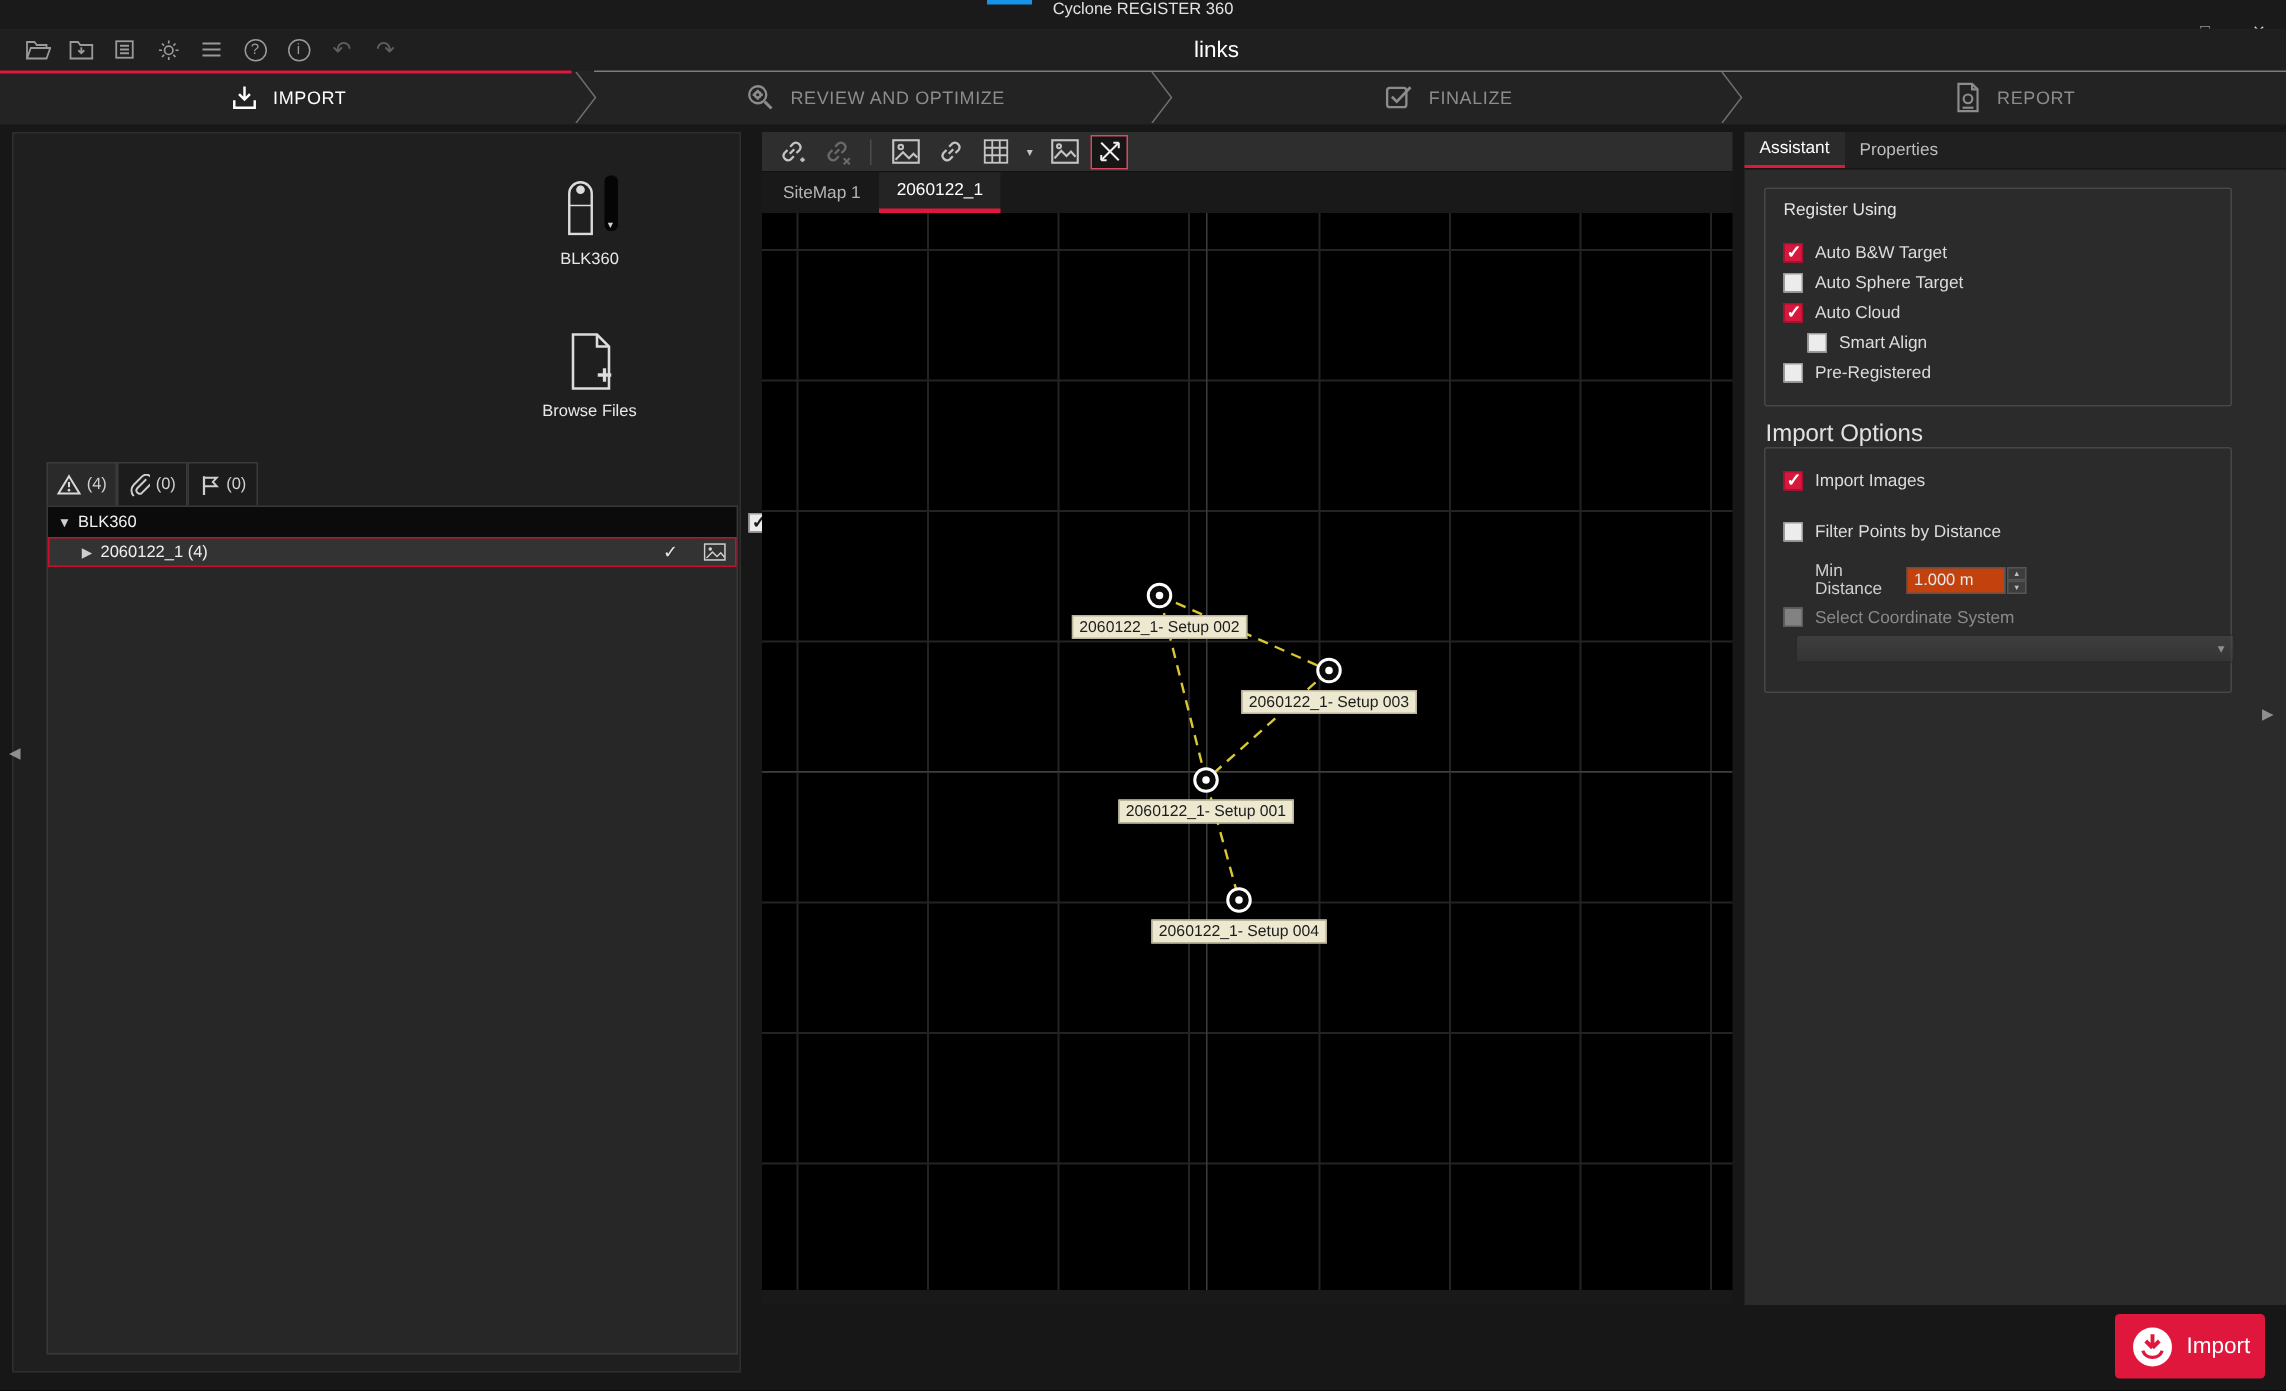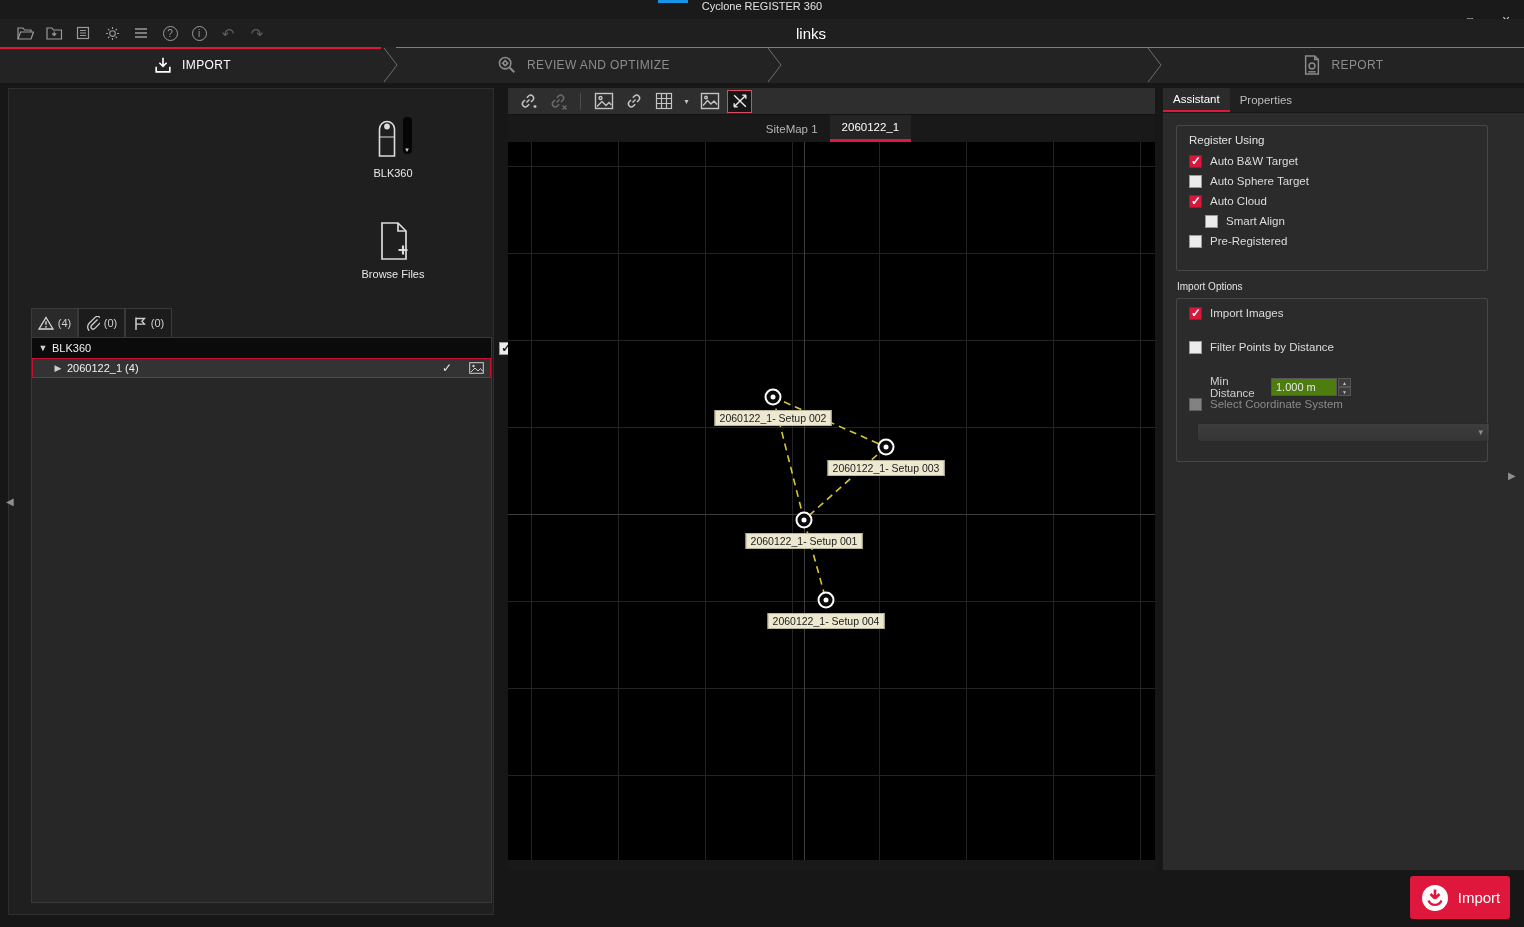--- a/index.html
+++ b/index.html
@@ -71,21 +71,21 @@
 
   
   .center-panel { position:absolute; left:508px; top:88px; width:647px; height:782px; background:#191919; }
   .center-toolbar { height:27px; background:#2e2e2e; border-bottom:1px solid #121212; display:flex; align-items:center; padding:0 7px; gap:5px; }
   .tbtn { width:25px; height:23px; display:flex; align-items:center; justify-content:center; }
   .tbtn.dim { opacity:.4; }
   .tbtn.active-tool { border:1px solid #d84a62; background:#161616; }
   .tbtn-caret { width:11px; height:23px; display:flex; align-items:center; justify-content:center; color:#c4c4c4; font-size:8px; }
   .tbtn-caret::after { content:"▾"; }
   .tsep { width:1px; height:17px; background:#4c4c4c; margin:0 5px; }
-  .center-tabs { height:27px; background:#191919; display:flex; align-items:stretch; padding-left:2px;justify-content:center; }
+  .center-tabs { height:27px; background:#191919; display:flex; align-items:stretch; padding-left:2px; }
   .ctab { padding:0 12px; display:flex; align-items:center; font-size:11.5px; color:#b5b5b5; }
   .ctab.active { color:#fff; background:#242424; border-bottom:3px solid #e0173d; }
   .map-canvas { position:relative; width:647px; height:718px; background-color:#000;
     background-image:
       linear-gradient(to right, #232323 1px, transparent 1px),
       linear-gradient(to bottom, #232323 1px, transparent 1px);
     background-size:87px 87px; background-position:23px 24px; overflow:hidden; }
   .axis-v { position:absolute; left:296px; top:0; width:1px; height:100%; background:#3d3d3d; }
   .axis-h { position:absolute; top:372px; left:0; height:1px; width:100%; background:#3d3d3d; }
   #map-links { position:absolute; left:0; top:0; width:100%; height:100%; }
@@ -94,27 +94,27 @@
   .setup-label { position:absolute; transform:translateX(-50%); background:#ede8d0; color:#1c1c1c; font-size:10.5px; padding:1px 4px; white-space:nowrap; border:1px solid #b9b49a; }
 
   
   .right-panel { position:absolute; left:1163px; top:88px; width:401px; height:782px; background:#2b2b2b; }
   .rp-tabs { height:25px; background:#202020; display:flex; align-items:stretch; border-bottom:1px solid #171717; }
   .rtab { padding:0 10px; display:flex; align-items:center; font-size:11.5px; color:#bdbdbd; }
   .rtab.active { color:#fff; background:#2b2b2b; border-bottom:2px solid #e0173d; }
   .rp-window-btn { margin-left:auto; width:32px; display:flex; align-items:center; justify-content:center; }
   .groupbox { position:absolute; border:1px solid #474747; border-radius:2px; padding:8px 12px; }
   .group-title { font-size:11.5px; color:#e2e2e2; margin-bottom:9px; }
-  .opt-row { display:flex; align-items:flex-start; gap:8px; height:20px; font-size:11.5px; color:#dcdcdc; }
+  .opt-row { display:flex; align-items:flex-end; gap:8px; height:20px; font-size:11.5px; color:#dcdcdc; }
   .opt-row.indent { padding-left:16px; }
   .opt-row.disabled { color:#8a8a8a; }
-  .section-label { position:absolute; left:14px; top:193px; font-size:10px; color:#e2e2e2; }
+  .section-label { position:absolute; left:14px; top:193px; font-size:16px; color:#e2e2e2; }
   .dist-row { display:flex; align-items:center; height:22px; font-size:11.5px; color:#cfcfcf;margin-top:15px; }
   .dist-row .dist-label { width:82px; padding-left:21px; }
-  .dist-input { width:66px; height:18px; background:#4d7c0f; border:1px solid #565656; color:#e8e8e8; font-size:11px; font-family:"Liberation Sans",sans-serif; padding:0 4px; }
+  .dist-input { width:66px; height:18px; background:#c2410c; border:1px solid #565656; color:#e8e8e8; font-size:11px; font-family:"Liberation Sans",sans-serif; padding:0 4px; }
   .spinner { width:13px; height:18px; display:flex; flex-direction:column; margin-left:1px; }
   .spin-btn { flex:1; background:#3d3d3d; border:1px solid #565656; display:flex; align-items:center; justify-content:center; color:#c0c0c0; font-size:5px; }
   .spin-btn.up::after { content:"▲"; }
   .spin-btn.down::after { content:"▼"; }
   .coord-dropdown { margin-top:5px; margin-left:8px; width:293px; height:19px; background:linear-gradient(#484848,#3a3a3a); border:1px solid #292929; border-radius:2px; position:relative; opacity:.65; }
   .coord-dropdown::after { content:"▾"; position:absolute; right:6px; top:3px; font-size:9px; color:#c4c4c4; }
 
   
   .edge-arrow { position:absolute; color:#8f8f8f; font-size:10px; }
   .edge-arrow.left { left:6px; top:496px; }
@@ -200,20 +200,27 @@
       <span>IMPORT</span>
     </div>
     <div class="wf-step" style="left:398px;width:370px;">
       <svg width="22" height="22" viewBox="0 0 24 24" fill="none" stroke="#8c8c8c" stroke-width="1.7">
           <circle cx="10" cy="10" r="6.2"></circle>
           <circle cx="10" cy="10" r="2"></circle>
           <path d="M10 6.3v1.4M10 12.3v1.4M6.3 10h1.4M12.3 10h1.4"></path>
           <path d="M15 15 L20 20" stroke-width="2.2"></path>
         </svg>
       <span>REVIEW AND OPTIMIZE</span>
+    </div>
+    <div class="wf-step" style="left:782px;width:366px;">
+      <svg width="22" height="22" viewBox="0 0 24 24" fill="none" stroke="#8c8c8c" stroke-width="1.7">
+          <rect x="3" y="5" width="14" height="14" rx="2"></rect>
+          <path d="M6.5 11.5 l3.5 3.5 L20 4.5" stroke-width="2"></path>
+        </svg>
+      <span>FINALIZE</span>
     </div>
     <div class="wf-step" style="left:1162px;width:362px;">
       <svg width="20" height="22" viewBox="0 0 22 24" fill="none" stroke="#8c8c8c" stroke-width="1.6">
           <path d="M4 2 h10 l4 4 v16 H4 z"></path>
           <path d="M14 2 v4 h4"></path>
           <circle cx="11" cy="13" r="3.2"></circle>
           <path d="M7 19.5 h8"></path>
         </svg>
       <span>REPORT</span>
     </div>

